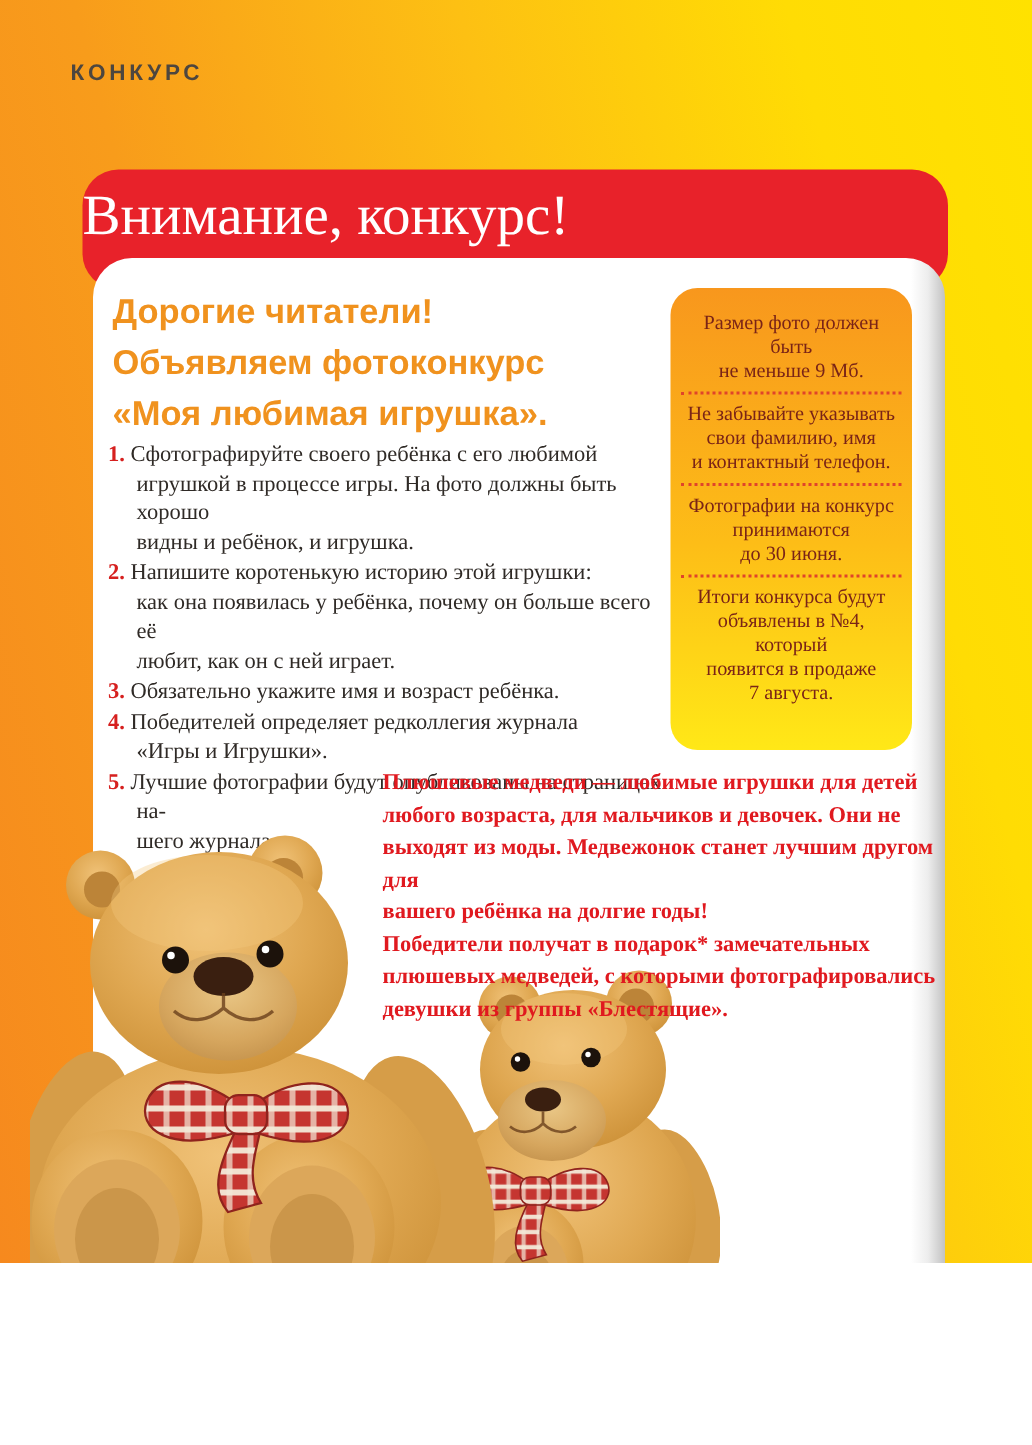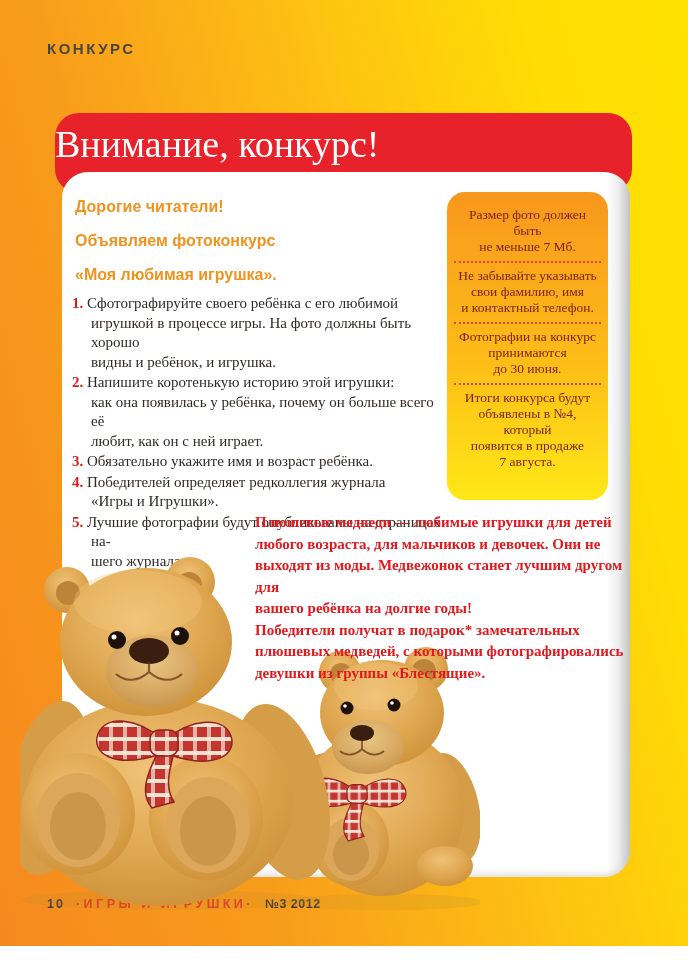--- a/index.html
+++ b/index.html
@@ -1,19 +1,19 @@
 <!DOCTYPE html>
 <html><head>
 <meta charset="utf-8">
 <style>
   html,body{margin:0;padding:0;}
   body{font-family:"Liberation Serif", serif;}
   .page{
     position:relative;
-    width:688px;height:946px;
+    width:688px;height:842px;
     overflow:hidden;
     background:linear-gradient(75deg,#f6891e 0%,#f89c1b 30%,#fdc013 58%,#ffdc04 82%,#ffe200 100%);
   }
   .kicker{
     position:absolute;left:47px;top:40px;
     font-family:"Liberation Sans",sans-serif;
     font-size:15px;font-weight:bold;letter-spacing:2.5px;
     color:#4d463f;
   }
   .banner{
@@ -31,21 +31,21 @@
     position:absolute;left:62px;top:172px;width:568px;height:705px;
     background:linear-gradient(to right,#ffffff 0%,#ffffff 96%,#ededed 98%,#c2c2c2 100%);
     border-radius:26px;
     box-shadow:inset 0 -9px 10px -8px #cfcfcf;
     z-index:2;
   }
   .ml{white-space:pre-line;}
   .intro-heading{
     position:absolute;left:75px;top:190px;width:390px;
     font-family:"Liberation Sans",sans-serif;
-    font-size:16px;line-height:34px;font-weight:bold;
+    font-size:23px;line-height:34px;font-weight:bold;
     color:#f0921e;z-index:3;
   }
   .rules{
     position:absolute;left:72px;top:294px;width:378px;z-index:3;
   }
   .rule{
     padding-left:19px;text-indent:-19px;
     font-size:15px;line-height:19.5px;color:#2f2a26;
     margin-bottom:1px;
   }
@@ -117,21 +117,21 @@
 любит, как он с ней играет.</span></div>
     <div class="rule"><span class="rule-num">3.</span> <span class="rule-text ml">Обязательно укажите имя и возраст ребёнка.</span></div>
     <div class="rule"><span class="rule-num">4.</span> <span class="rule-text ml">Победителей определяет редколлегия журнала
 «Игры и Игрушки».</span></div>
     <div class="rule"><span class="rule-num">5.</span> <span class="rule-text ml">Лучшие фотографии будут опубликованы на страницах на-
 шего журнала.</span></div>
   </div>
 
   <div class="info-box">
     <div class="box-sec ml">Размер фото должен быть
-не меньше 7 Мб.</div>
+не меньше 9 Мб.</div>
     <div class="box-sec ml">Не забывайте указывать
 свои фамилию, имя
 и контактный телефон.</div>
     <div class="box-sec ml">Фотографии на конкурс
 принимаются
 до 30 июня.</div>
     <div class="box-sec ml">Итоги конкурса будут
 объявлены в №4, который
 появится в продаже
 7 августа.</div>

